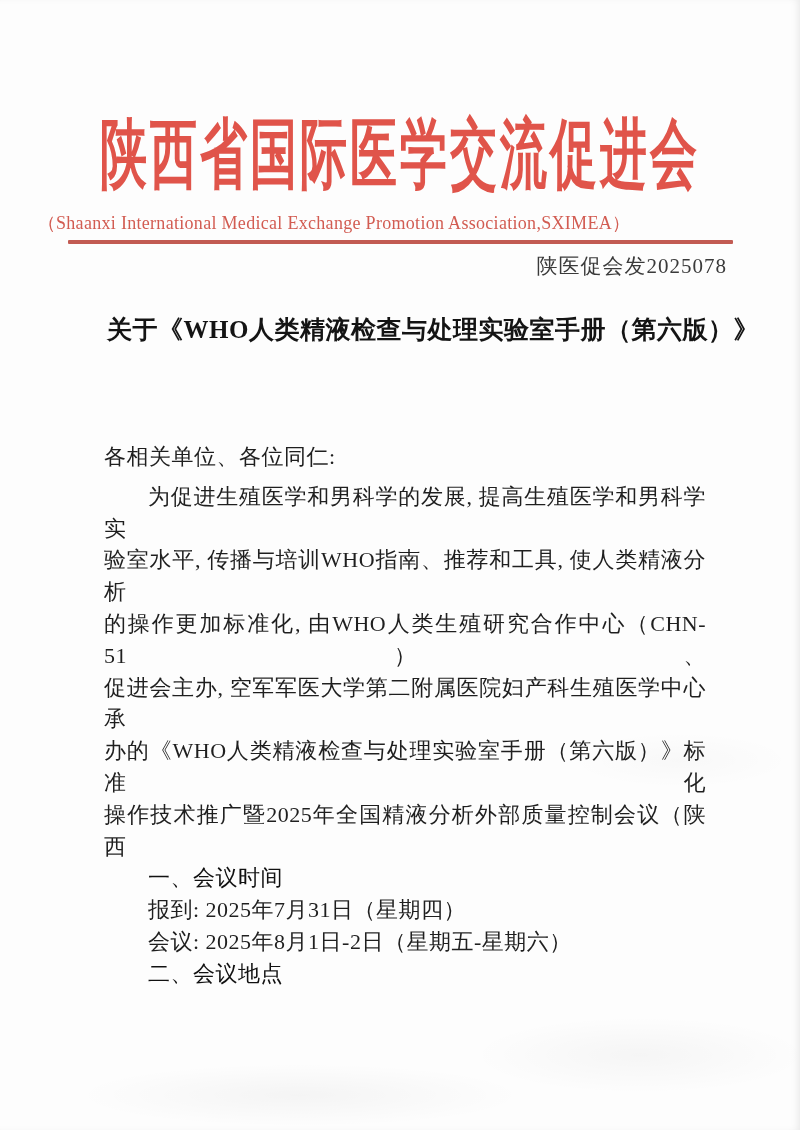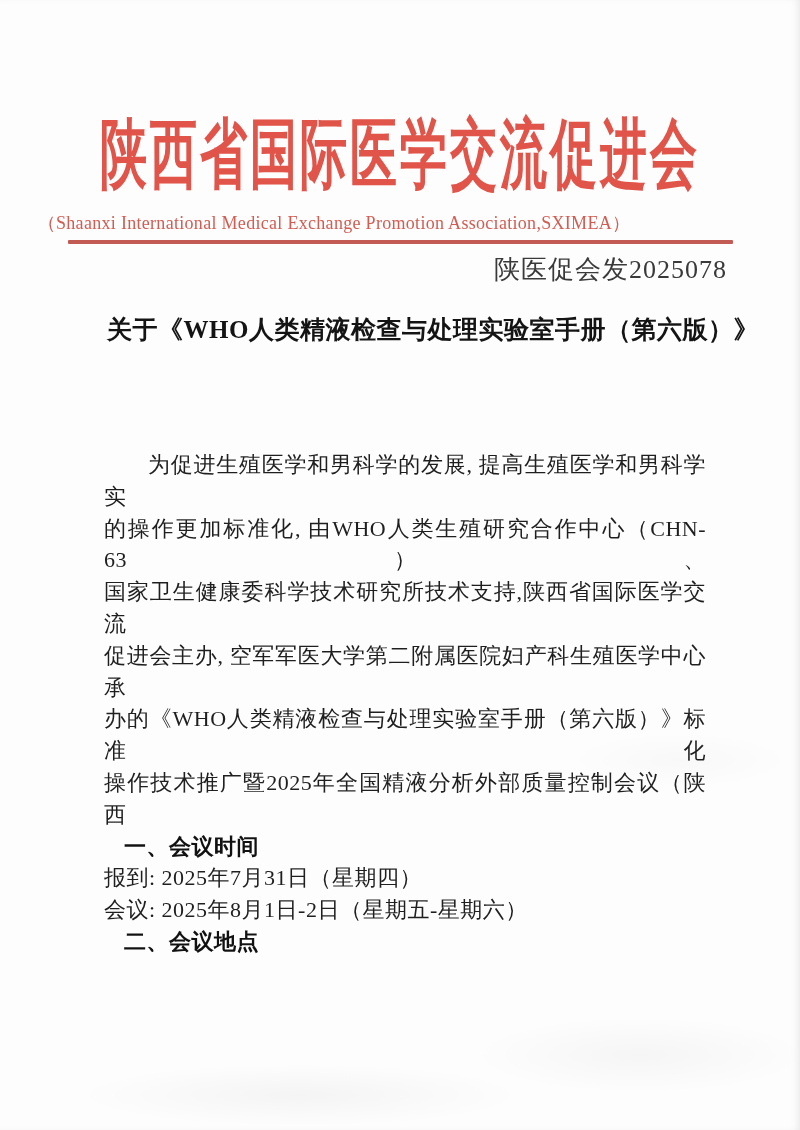--- a/index.html
+++ b/index.html
@@ -60,21 +60,21 @@
     width: 665px;
     height: 4px;
     background: #c25b53;
     border-radius: 1px;
   }
 
   .doc-num {
     position: absolute;
     top: 252px;
     right: 73px;
-    font-size: 26px;
+    font-size: 21px;
     color: #3a3a3a;
     letter-spacing: 1px;
   }
 
   .notice-title {
     position: absolute;
     top: 310px;
     left: 0;
     width: 800px;
     text-align: center;
@@ -97,25 +97,25 @@
     letter-spacing: 0.5px;
   }
   .line { white-space: nowrap; }
   .just {
     white-space: normal;
     text-align: justify;
     text-align-last: justify;
   }
   .indent { text-indent: 44px; margin-top: 8px; }
   .heading {
-    font-weight: 700;
-    margin-left: 20px;
+    font-weight: 400;
+    margin-left: 44px;
     color: #111111;
   }
-  .sec { }
+  .sec { margin-left: 44px; }
 </style>
 </head>
 <body>
 
 <div class="page">
 
   <div class="org-cn">
     <span class="stretch">陕西省国际医学交流促进会</span>
   </div>
 
@@ -123,24 +123,25 @@
 
   <div class="rule"></div>
 
   <div class="doc-num">陕医促会发2025078</div>
 
   <div class="notice-title">
     <div class="t-line">关于《WHO人类精液检查与处理实验室手册（第六版）》</div>
   </div>
 
   <div class="content">
+    <div class="line">各相关单位、各位同仁:</div>
 
     <div class="line just indent">为促进生殖医学和男科学的发展, 提高生殖医学和男科学实</div>
-    <div class="line just">的操作更加标准化, 由WHO人类生殖研究合作中心（CHN-63）、</div>
-    <div class="line just">国家卫生健康委科学技术研究所技术支持,陕西省国际医学交流</div>
+    <div class="line just">验室水平, 传播与培训WHO指南、推荐和工具, 使人类精液分析</div>
+    <div class="line just">的操作更加标准化, 由WHO人类生殖研究合作中心（CHN-51）、</div>
     <div class="line just">促进会主办, 空军军医大学第二附属医院妇产科生殖医学中心承</div>
     <div class="line just">办的《WHO人类精液检查与处理实验室手册（第六版）》标准化</div>
     <div class="line just">操作技术推广暨2025年全国精液分析外部质量控制会议（陕西</div>
 
     <div class="line heading">一、会议时间</div>
     <div class="line sec">报到: 2025年7月31日（星期四）</div>
     <div class="line sec">会议: 2025年8月1日-2日（星期五-星期六）</div>
 
     <div class="line heading">二、会议地点</div>
 

